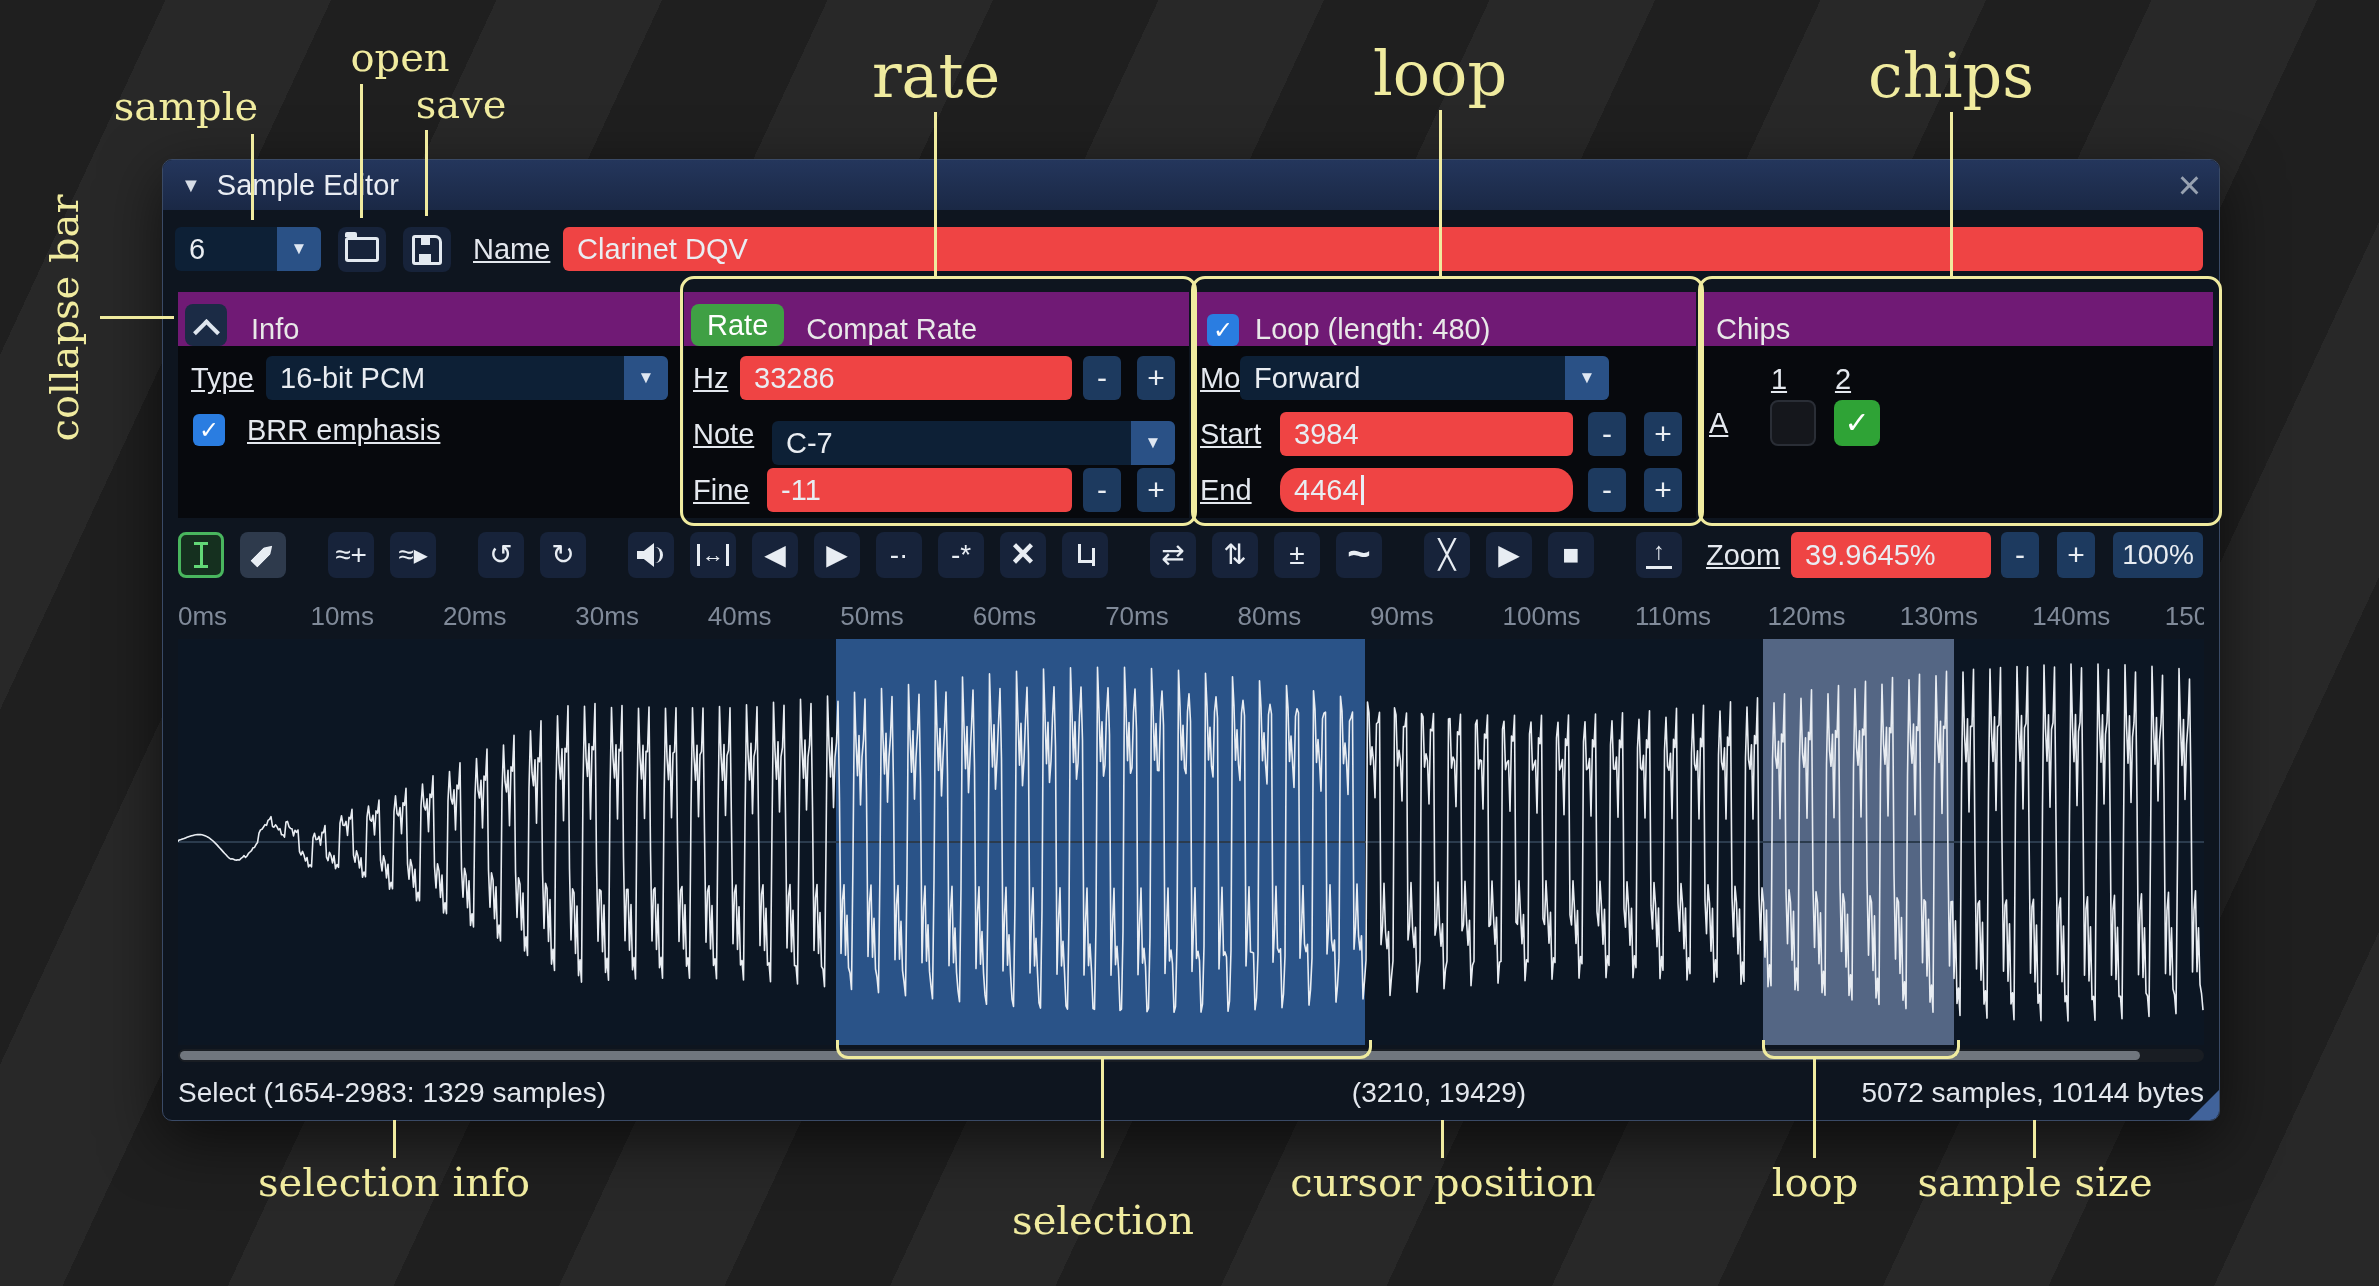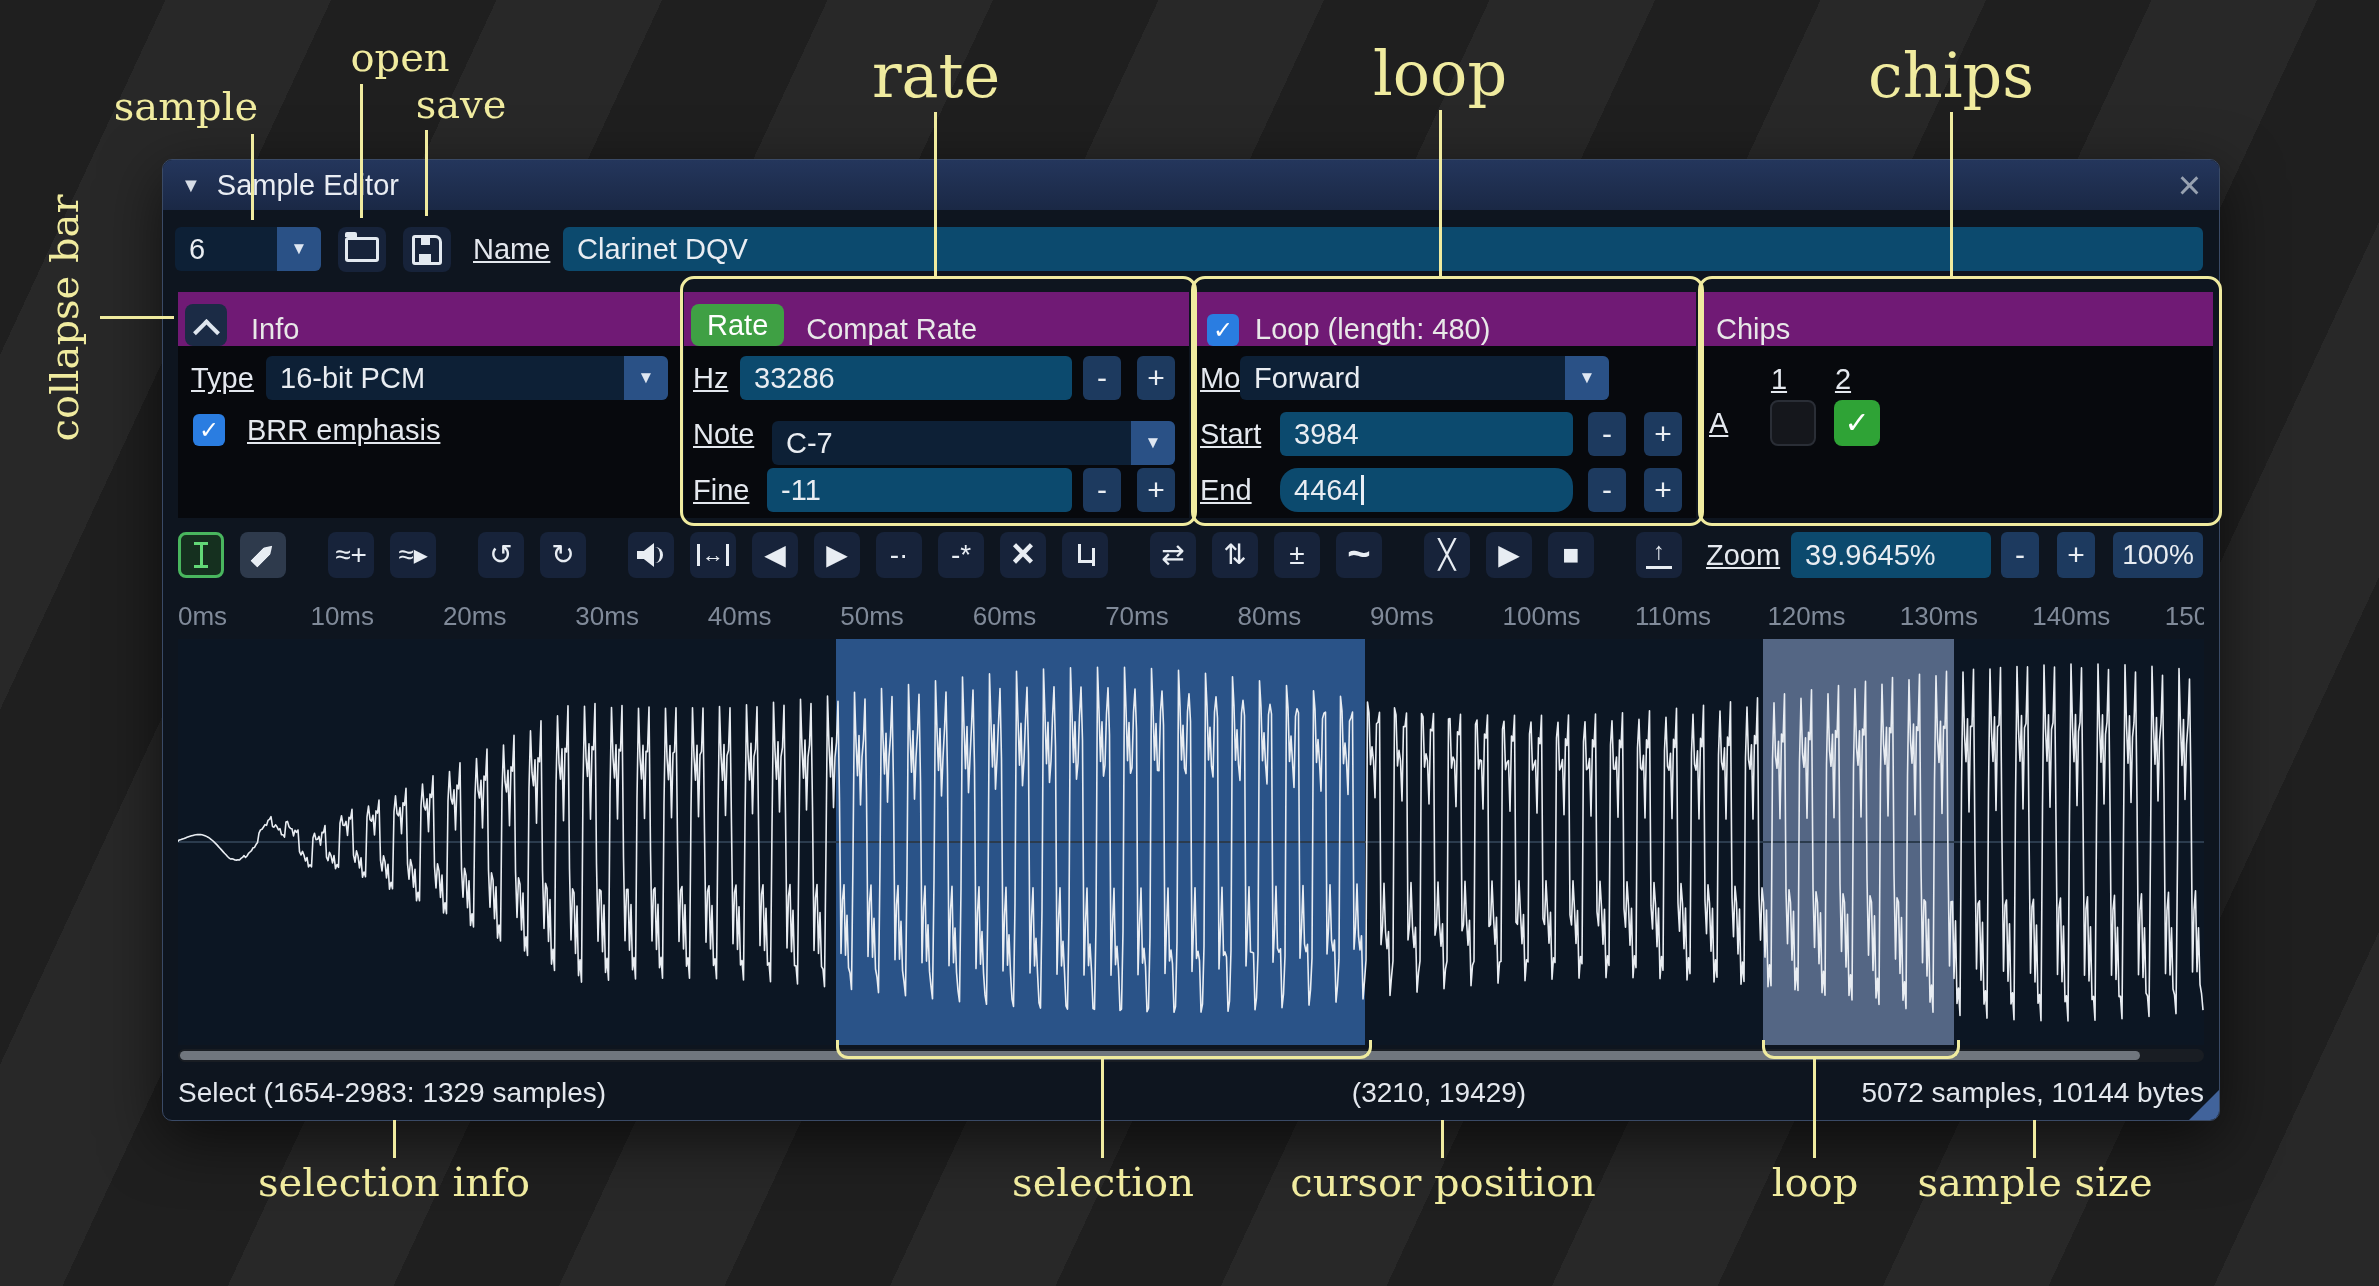--- a/index.html
+++ b/index.html
@@ -10,21 +10,21 @@
   .window{position:absolute;left:162px;top:159px;width:2056px;height:960px;
     background:#0e151f;border:1px solid #3a4a66;border-radius:10px;
     box-shadow:0 18px 60px rgba(0,0,0,.6);overflow:hidden;}
   .titlebar{position:relative;height:50px;background:linear-gradient(180deg,#24365c,#1a2845);
     display:flex;align-items:center;gap:16px;padding-left:18px;}
   .tb-collapse{font-size:20px;color:#d7dde6;}
   .tb-title{font-size:29px;color:#e9edf3;}
   .tb-close{position:absolute;right:18px;top:0;height:50px;display:flex;align-items:center;
     font-size:40px;color:#97a1b0;}
   .lbl{position:absolute;height:44px;line-height:44px;font-size:29px;color:#e4e8ee;white-space:nowrap;text-decoration:underline;}
-  .fld{position:absolute;height:44px;background:#0c4a6e;border-radius:6px;display:flex;
+  .fld{position:absolute;height:44px;background:#ef4444;border-radius:6px;display:flex;
     align-items:center;padding:0 14px;font-size:29px;color:#e9edf2;box-sizing:border-box;white-space:nowrap;}
   .combo{position:absolute;height:44px;background:#0d2036;border-radius:6px;box-sizing:border-box;}
   .combo-val{position:absolute;left:14px;top:0;height:44px;line-height:44px;font-size:29px;color:#e9edf2;}
   .combo-arrow{position:absolute;right:0;top:0;width:44px;height:44px;background:#2a5186;
     border-radius:0 6px 6px 0;display:flex;align-items:center;justify-content:center;
     font-size:17px;color:#dfe7f2;}
   .sq{position:absolute;width:38px;height:44px;background:#1d3a5f;border:none;border-radius:6px;
     color:#e9edf2;font-size:30px;display:flex;align-items:center;justify-content:center;padding:0;}
   .ibtn{position:absolute;width:48px;height:45px;background:#17233a;border:none;border-radius:8px;
     display:flex;align-items:center;justify-content:center;color:#e3e9f0;padding:0;}
@@ -145,21 +145,21 @@
   .callout{position:absolute;border:3px solid #f0eb9f;border-radius:14px;}
   .co-rate{left:680px;top:276px;width:511px;height:244px;}
   .co-loop{left:1191px;top:276px;width:507px;height:244px;}
   .co-chips{left:1698px;top:276px;width:518px;height:244px;}
   .a-label{position:absolute;color:#f0eb9f;font-family:"DejaVu Serif",serif;line-height:1;
     transform:translate(-50%,-50%);white-space:nowrap;}
   .a-label.big{font-size:62px;} .a-label.small{font-size:40px;}
   .al-sample{left:186px;top:106px;} .al-open{left:400px;top:57px;} .al-save{left:461px;top:104px;}
   .al-rate{left:936px;top:76px;} .al-loop-top{left:1440px;top:74px;} .al-chips{left:1951px;top:76px;}
   .al-collapse{left:64px;top:318px;writing-mode:vertical-rl;transform:translate(-50%,-50%) rotate(180deg);}
-  .al-selinfo{left:394px;top:1182px;} .al-selection{left:1103px;top:1182px;}
+  .al-selinfo{left:394px;top:1182px;} .al-selection{left:1103px;top:1220px;}
   .al-cursor{left:1443px;top:1182px;} .al-loop-bottom{left:1815px;top:1182px;}
   .al-total{left:2035px;top:1182px;}
   .vline{position:absolute;width:3px;background:#f0eb9f;}
   .li-sample{left:251px;top:134px;height:86px;} .li-open{left:360px;top:84px;height:134px;}
   .li-save{left:425px;top:130px;height:86px;} .li-rate{left:934px;top:112px;height:166px;}
   .li-loop{left:1439px;top:110px;height:168px;} .li-chips{left:1950px;top:112px;height:166px;}
   .li-selinfo{left:393px;top:1120px;height:38px;} .li-selection{left:1101px;top:1058px;height:100px;}
   .li-cursor{left:1441px;top:1120px;height:38px;} .li-loopb{left:1813px;top:1058px;height:100px;}
   .li-total{left:2033px;top:1120px;height:38px;}
   .hline-collapse{position:absolute;left:100px;top:316px;width:74px;height:3px;background:#f0eb9f;}

